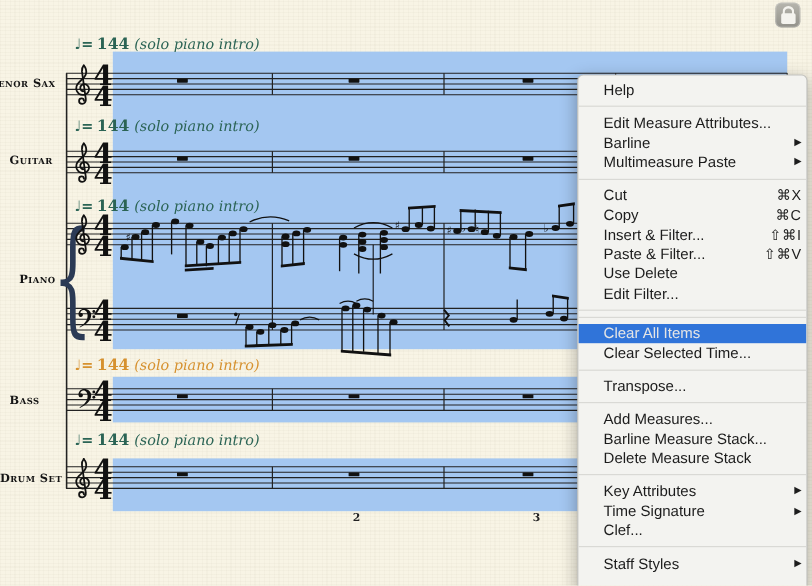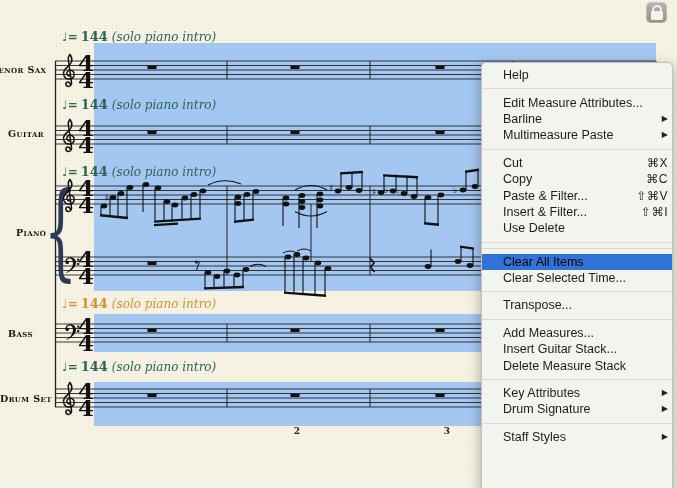--- a/index.html
+++ b/index.html
@@ -15,21 +15,21 @@
   .tsig{font-family:"DejaVu Serif",serif;font-weight:bold;font-size:23px;fill:#111;text-anchor:middle}
   .mnum{font-family:"DejaVu Serif",serif;font-weight:bold;font-size:9px;fill:#222;text-anchor:middle}
   .acc{font-family:"DejaVu Sans",sans-serif;font-size:9px;fill:#111}
   .brace{font-family:"DejaVu Serif",serif;font-size:104px;fill:#2b3a55}
   
   .menu{position:absolute;left:481px;top:62px;width:192px;height:430px;box-sizing:border-box;
     background:#f3f3f0;border:1px solid #c2c2be;border-radius:5px 5px 0 0;
     box-shadow:0 4px 14px rgba(0,0,0,.32);padding-top:4px;overflow:hidden;
     font-size:12.5px;color:#1c1c1c;}
   .mi{display:flex;align-items:center;height:16.4px;padding:0 4px 0 21px;white-space:nowrap}
-  .mi.hl{background:var(--hl,#3074d9);color:#000000}
+  .mi.hl{background:var(--hl,#3074d9);color:#e5e5e5}
   .sc{margin-left:auto;font-size:12px;color:#1c1c1c;letter-spacing:.5px}
   .arrow{margin-left:auto;font-size:8px;line-height:1;color:#1c1c1c}
   .sep{height:1px;background:#d9d9d5;margin:5px 0}
   
   .lock{position:absolute;top:2px;right:10px;width:21px;height:21px;border-radius:5px;
     background:linear-gradient(#b7b6ae,#92918a);box-shadow:inset 0 0 0 1px rgba(255,255,255,.25)}
   .lock .shk{position:absolute;top:3px;left:5.5px;width:10px;height:8px;border:2px solid #f4f3ee;
     border-bottom:none;border-radius:5px 5px 0 0;box-sizing:border-box}
   .lock .lbody{position:absolute;top:9px;left:4.5px;width:12px;height:8.5px;background:#f4f3ee;border-radius:1.5px}
 </style>
@@ -256,59 +256,65 @@
     <div class="sep"></div>
     <div class="mi">
       <span>Cut</span>
       <span class="sc">⌘X</span>
     </div>
     <div class="mi">
       <span>Copy</span>
       <span class="sc">⌘C</span>
     </div>
     <div class="mi">
+      <span>Insert &amp; Filter...</span>
+      <span class="sc">⇧⌘I</span>
+    </div>
+    <div class="mi">
       <span>Paste &amp; Filter...</span>
       <span class="sc">⇧⌘V</span>
     </div>
     <div class="mi">
-      <span>Insert &amp; Filter...</span>
-      <span class="sc">⇧⌘I</span>
-    </div>
-    <div class="mi">
       <span>Use Delete</span>
+    </div>
+    <div class="mi">
+      <span>Edit Filter...</span>
     </div>
     <div class="sep"></div>
     <div class="sep"></div>
     <div class="mi hl">
       <span>Clear All Items</span>
     </div>
     <div class="mi">
       <span>Clear Selected Time...</span>
     </div>
     <div class="sep"></div>
     <div class="mi">
       <span>Transpose...</span>
     </div>
     <div class="sep"></div>
     <div class="mi">
       <span>Add Measures...</span>
     </div>
     <div class="mi">
-      <span>Insert Guitar Stack...</span>
+      <span>Barline Measure Stack...</span>
     </div>
     <div class="mi">
       <span>Delete Measure Stack</span>
     </div>
     <div class="sep"></div>
     <div class="mi">
       <span>Key Attributes</span>
       <span class="arrow">▶</span>
     </div>
     <div class="mi">
-      <span>Drum Signature</span>
-      <span class="arrow">▶</span>
+      <span>Time Signature</span>
+      <span class="arrow">▶</span>
+    </div>
+    <div class="mi">
+      <span>Clef...</span>
     </div>
     <div class="sep"></div>
     <div class="mi">
       <span>Staff Styles</span>
       <span class="arrow">▶</span>
     </div>
   </div>
 
 </body></html>

